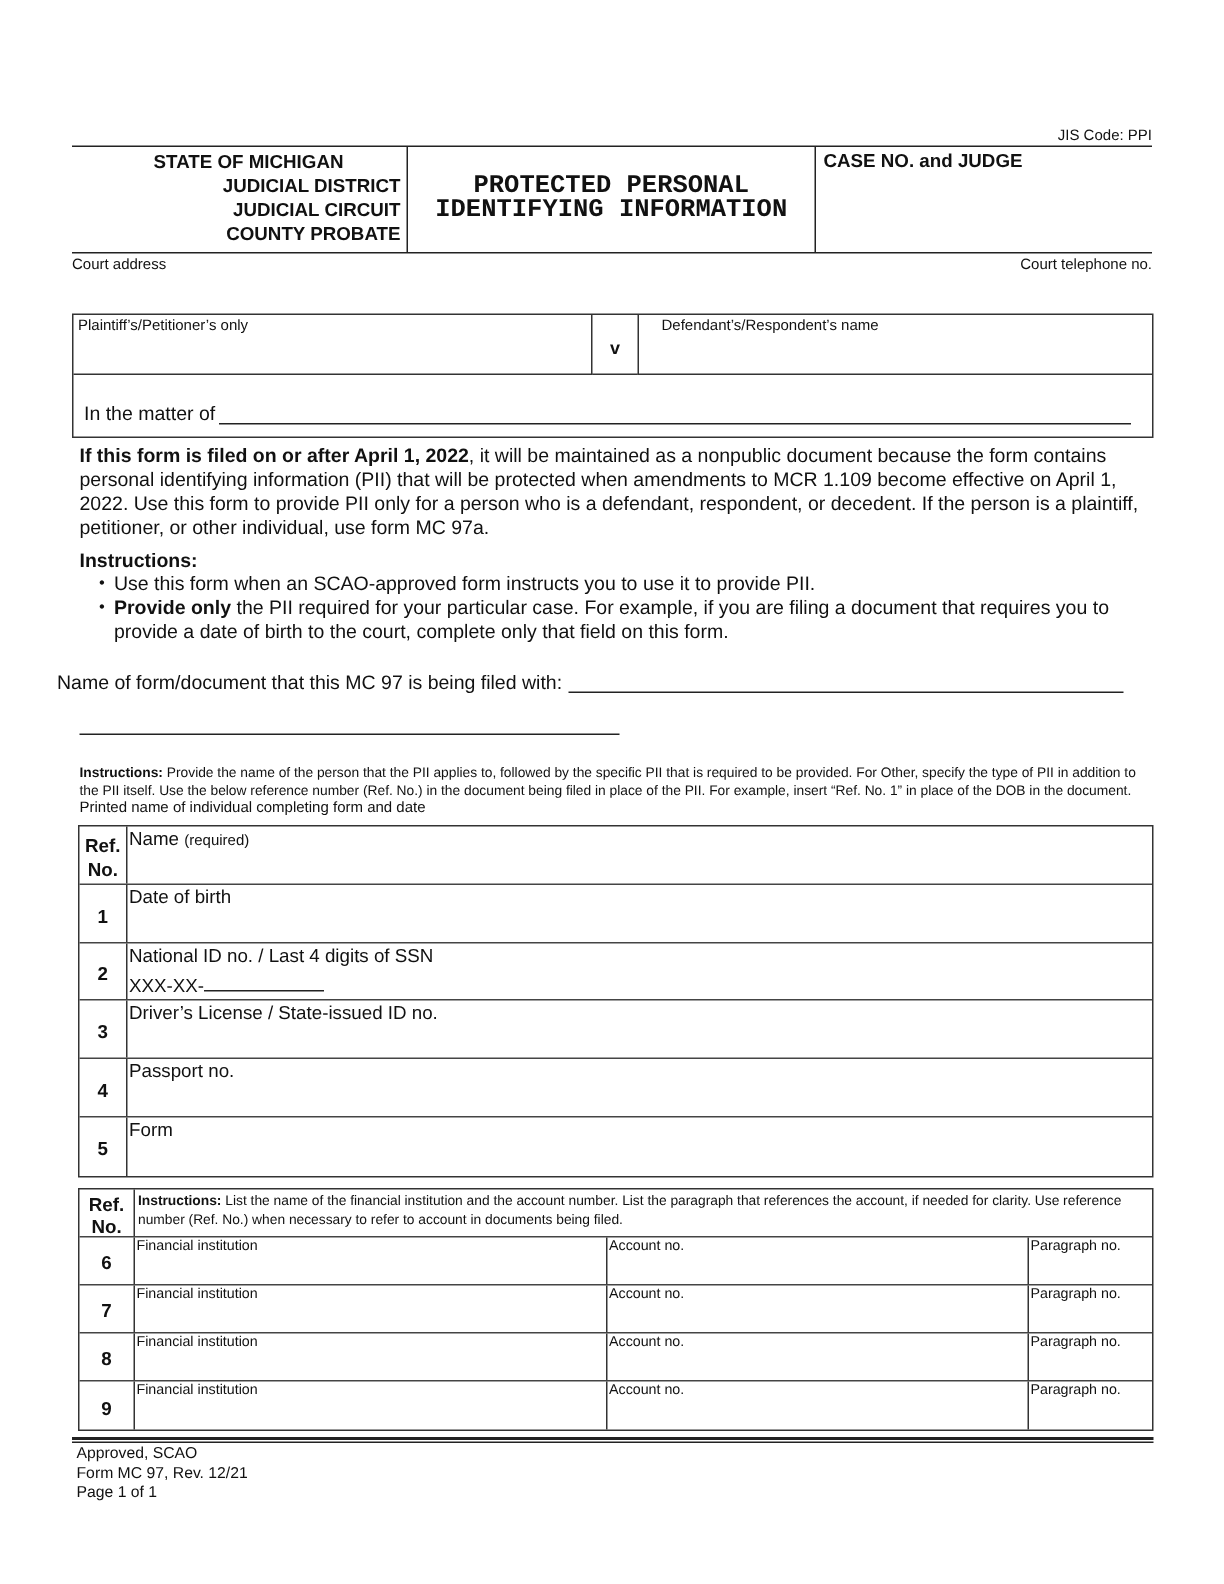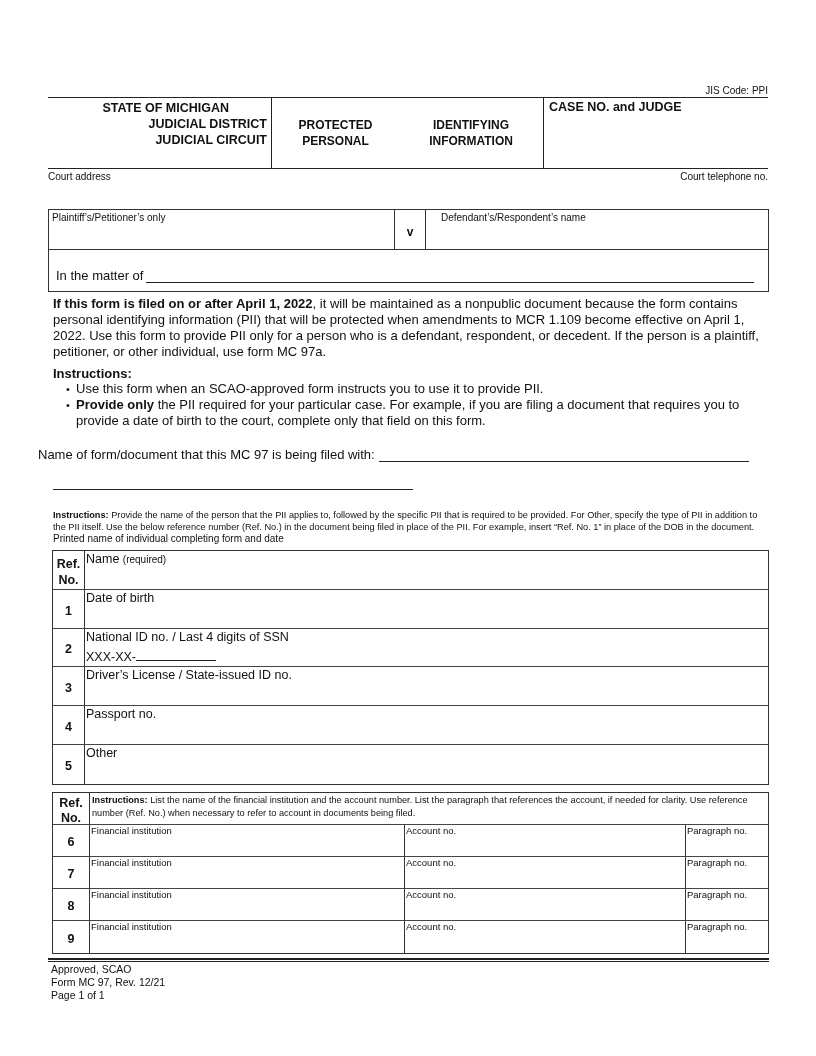--- a/index.html
+++ b/index.html
@@ -6,21 +6,21 @@
     html, body { width: 816px; height: 1056px; background: #ffffff; }
     body { position: relative; font-family: "Liberation Sans", sans-serif; color: #111; overflow: hidden; }
     .abs { position: absolute; }
 
     .jis { left: 600px; top: 85px; width: 168px; text-align: right; font-size: 10px; }
 
     
     .hdr { left: 48px; top: 97px; width: 720px; height: 72px; border-top: 1px solid #222; border-bottom: 1px solid #222; }
     .hdr-left { position: absolute; left: 0; top: 0; width: 224px; height: 70px; border-right: 1px solid #222; padding: 2px 4px 0 0; text-align: right; font-size: 12.5px; font-weight: bold; line-height: 16px; }
     .hdr-left .state { padding-right: 38px; }
-    .hdr-mid { position: absolute; left: 224px; top: 0; width: 272px; height: 70px; border-right: 1px solid #222; display: flex; flex-direction: row; align-items: center; justify-content: center; font-size: 12px; font-weight: bold; line-height: 16px; text-align: center; }
+    .hdr-mid { position: absolute; left: 224px; top: 0; width: 272px; height: 70px; border-right: 1px solid #222; display: flex; flex-direction: column; align-items: center; justify-content: center; font-size: 17px; font-weight: bold; line-height: 16px; text-align: center; font-family: Liberation Mono, monospace; }
     .hdr-right { position: absolute; left: 501px; top: 2px; font-size: 12.5px; font-weight: bold; }
 
     .court-addr { left: 48px; top: 171px; font-size: 10px; }
     .court-tel { left: 560px; top: 171px; width: 208px; text-align: right; font-size: 10px; }
 
     
     .parties { left: 48px; top: 209px; width: 721px; height: 83px; border: 1px solid #333; }
     .pl { position: absolute; left: 0; top: 0; width: 346px; height: 40px; border-right: 1px solid #333; border-bottom: 1px solid #333; padding: 2px 3px; font-size: 10px; }
     .vs { position: absolute; left: 346px; top: 0; width: 30px; height: 40px; border-bottom: 1px solid #333; font-weight: bold; font-size: 12px; text-align: center; padding-top: 15px; }
     .df { position: absolute; left: 376px; top: 0; width: 343px; height: 40px; border-left: 1px solid #333; border-bottom: 1px solid #333; padding: 2px 15px; font-size: 10px; }
@@ -67,20 +67,21 @@
 </head>
 <body>
 
 <div class="abs jis">JIS Code: PPI</div>
 
 <div class="abs hdr">
   <div class="hdr-left">
     <div class="state">STATE OF MICHIGAN</div>
     <div>JUDICIAL DISTRICT</div>
     <div>JUDICIAL CIRCUIT</div>
+    <div>COUNTY PROBATE</div>
   </div>
   <div class="hdr-mid">
     <div>PROTECTED PERSONAL</div>
     <div>IDENTIFYING INFORMATION</div>
   </div>
   <div class="hdr-right">CASE NO. and JUDGE</div>
 </div>
 
 <div class="abs court-addr">Court address</div>
 <div class="abs court-tel">Court telephone no.</div>
@@ -132,21 +133,21 @@
   <div class="pii-row">
     <div class="pii-ref">3</div>
     <div class="pii-cell"><span>Driver’s License / State-issued ID no.</span></div>
   </div>
   <div class="pii-row">
     <div class="pii-ref">4</div>
     <div class="pii-cell"><span>Passport no.</span></div>
   </div>
   <div class="pii-row">
     <div class="pii-ref">5</div>
-    <div class="pii-cell"><span>Other</span></div>
+    <div class="pii-cell"><span>Form</span></div>
   </div>
 </div>
 
 <div class="abs fin">
   <div class="fin-head">
     <div class="fin-ref">Ref. No.</div>
     <div class="fin-instr"><b>Instructions:</b><span> List the name of the financial institution and the account number. List the paragraph that references the account, if needed for clarity. Use reference number (Ref. No.) when necessary to refer to account in documents being filed.</span></div>
   </div>
   <div class="fin-row">
     <div class="fin-ref">6</div>

